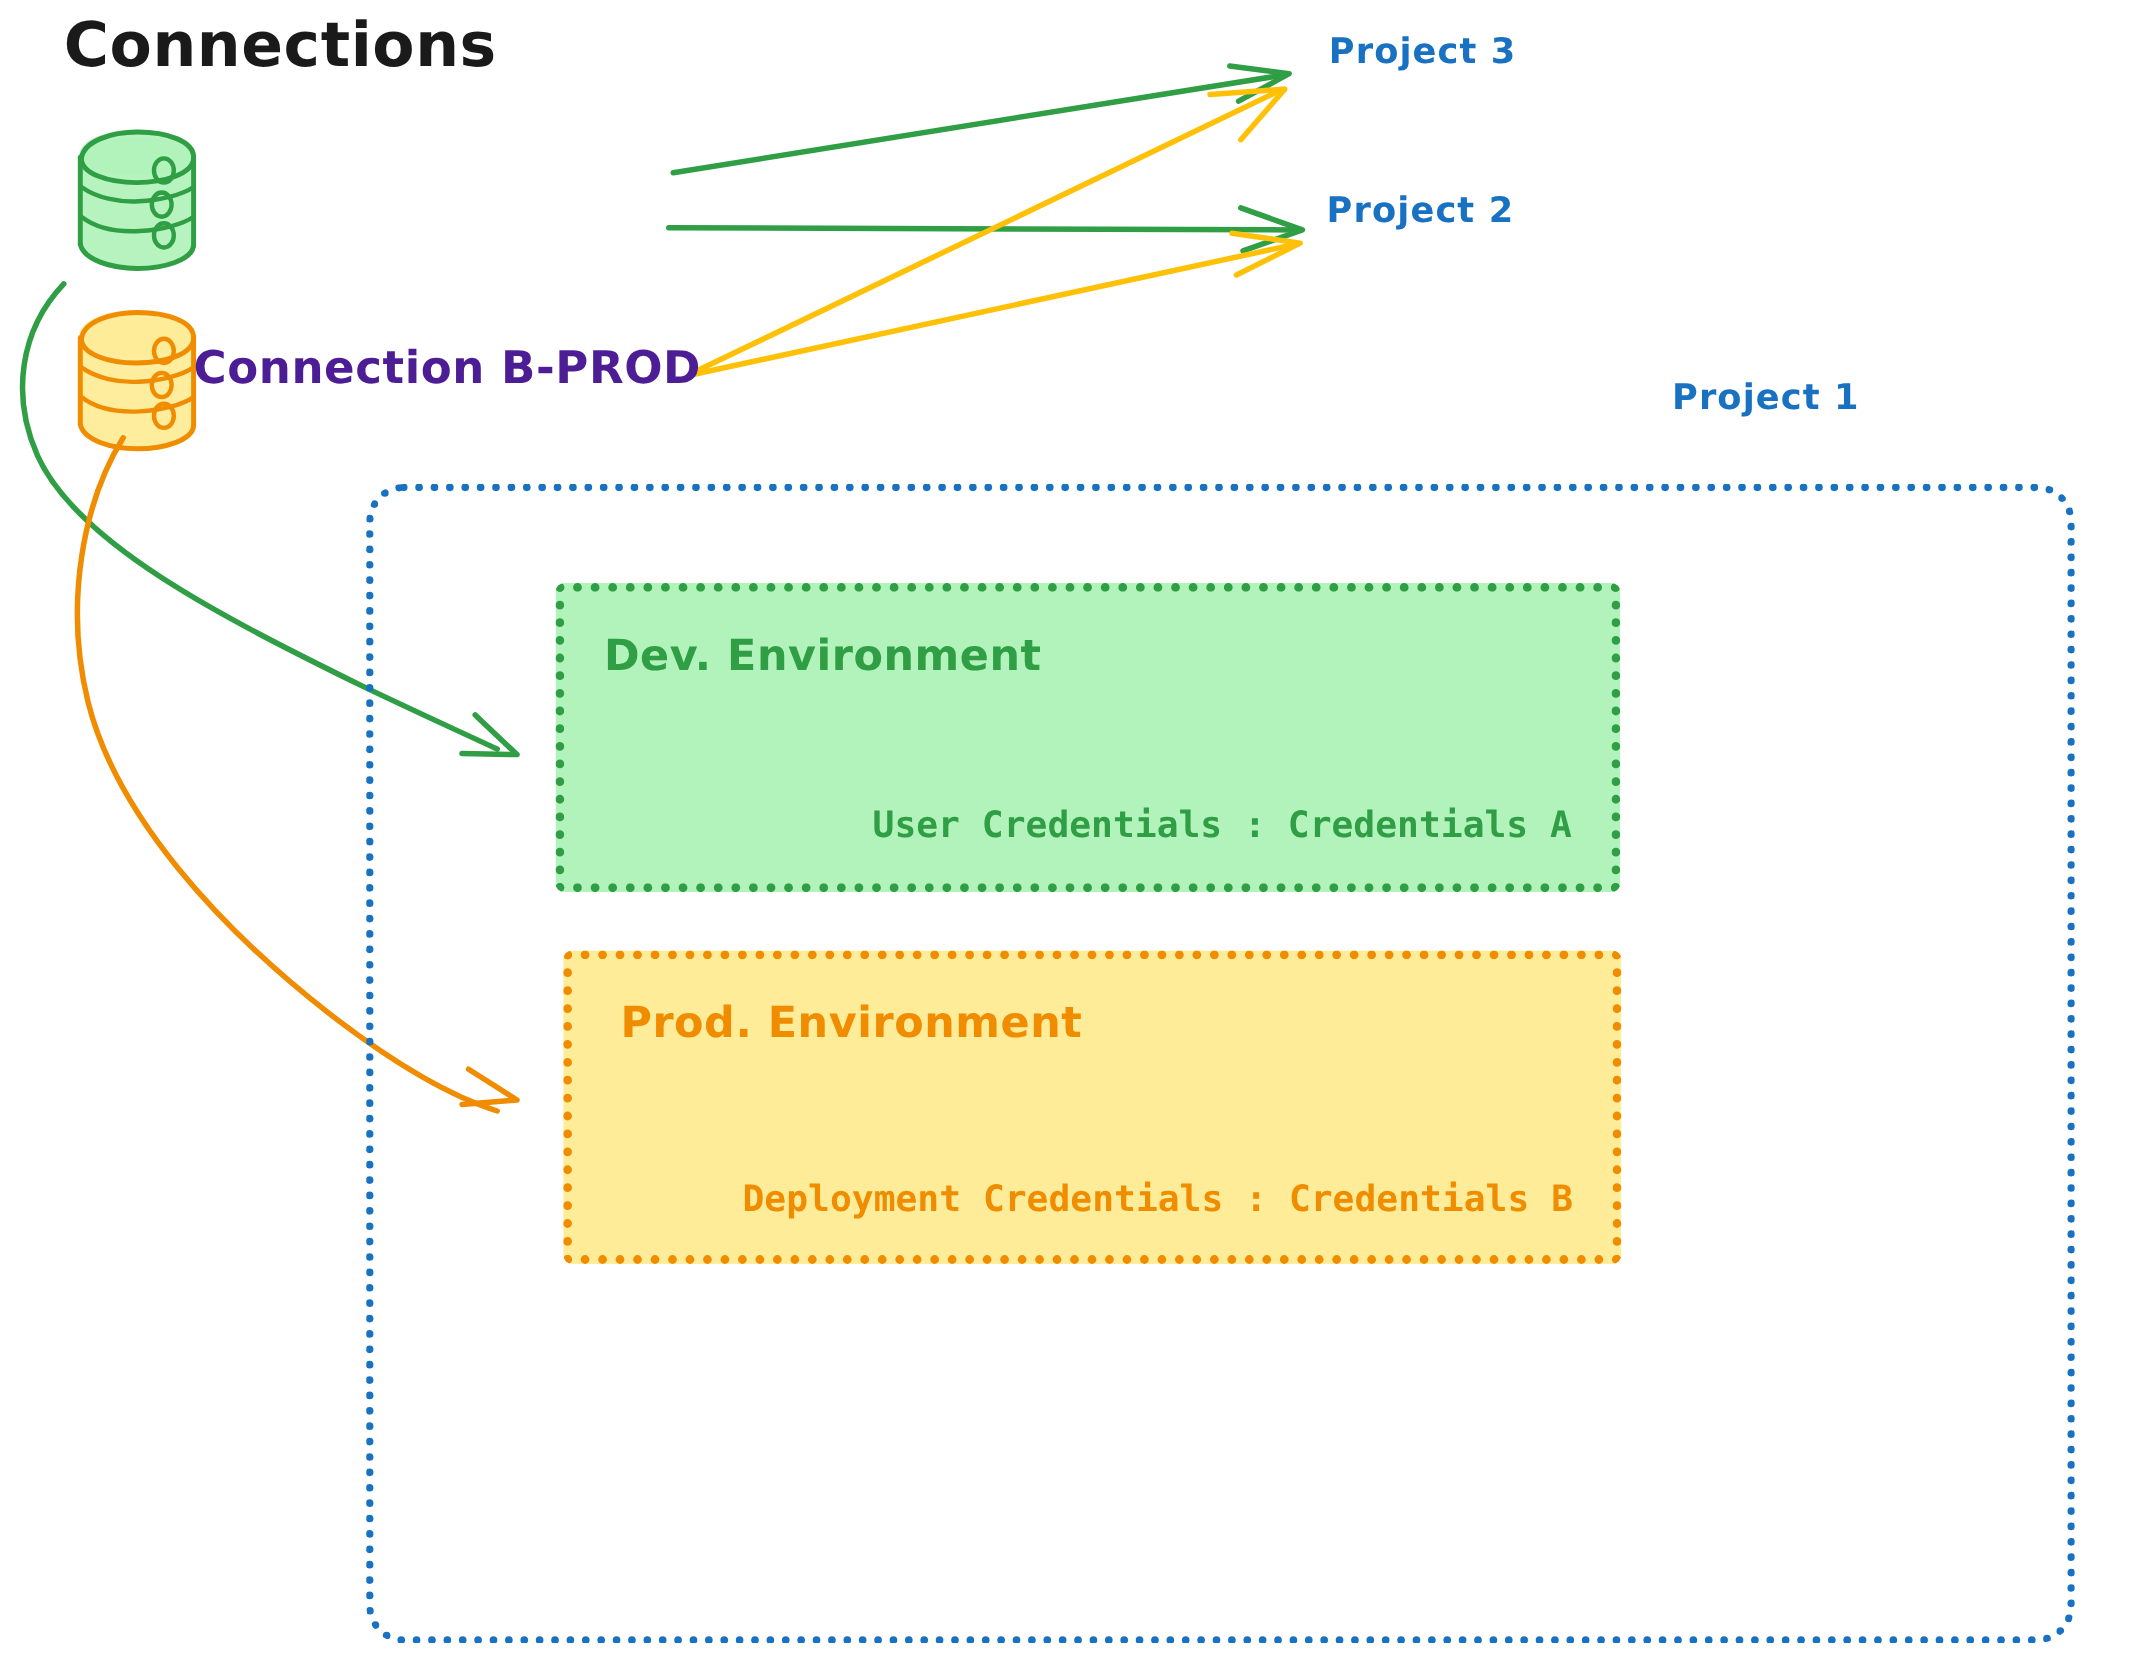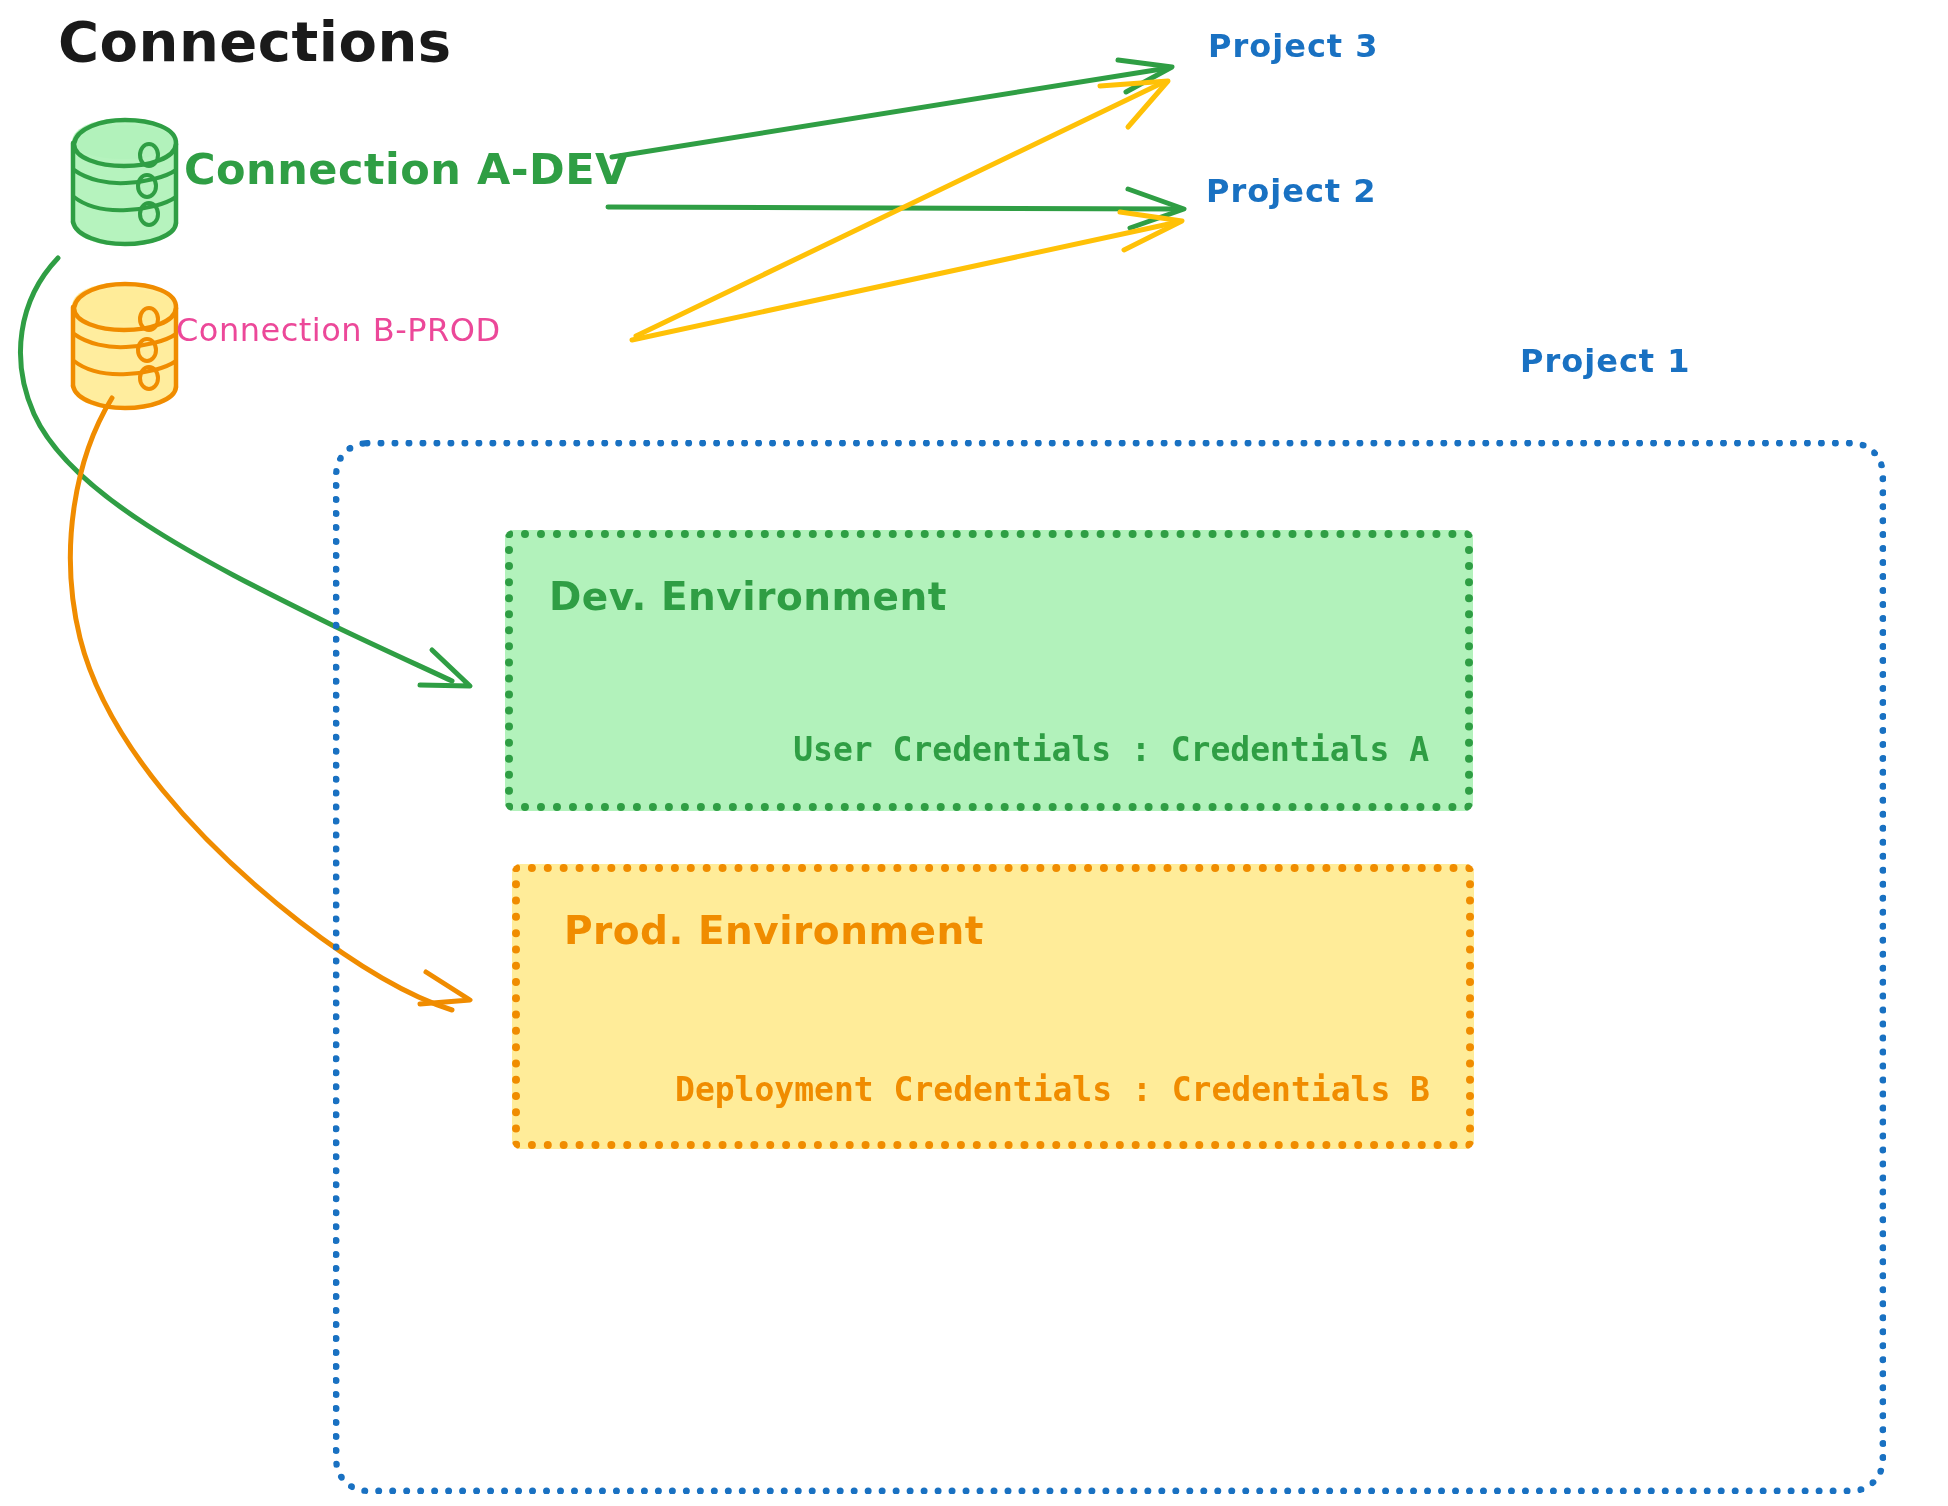--- a/index.html
+++ b/index.html
@@ -47,23 +47,23 @@
     left: 184px;
     top: 148px;
     font-size: 43px;
     font-weight: 600;
     color: #2f9e44;
     letter-spacing: 0.5px;
   }
   #conn-b-label {
     left: 176px;
     top: 314px;
-    font-size: 32px;
-    font-weight: 400;
-    color: #ec4899;
+    font-size: 41px;
+    font-weight: 700;
+    color: #4c1d95;
     letter-spacing: 0.5px;
   }
 
   
   .project-label {
     font-size: 32px;
     font-weight: 600;
     color: #1971c2;
     letter-spacing: 1px;
   }
@@ -206,21 +206,20 @@
 
     <g>
       <path d="M112 398 C76 456 58 548 80 638 C106 742 200 844 300 922
                C370 976 420 1000 452 1010" fill="none" stroke="#f08c00" stroke-width="5" stroke-linecap="round"></path>
       <path d="M426 972 L470 1000 L420 1004" fill="none" stroke="#f08c00" stroke-width="5" stroke-linecap="round" stroke-linejoin="round"></path>
     </g>
   </svg>
 
   <div class="lbl" id="title">Connections</div>
 
-  <div class="lbl" id="conn-a-label">Connection A-DEV</div>
 
   <div class="lbl" id="conn-b-label">Connection B-PROD</div>
 
   <div class="lbl project-label" id="project-3">Project 3</div>
 
   <div class="lbl project-label" id="project-2">Project 2</div>
 
   <div class="lbl project-label" id="project-1">Project 1</div>
 
   <div id="project1-container">

